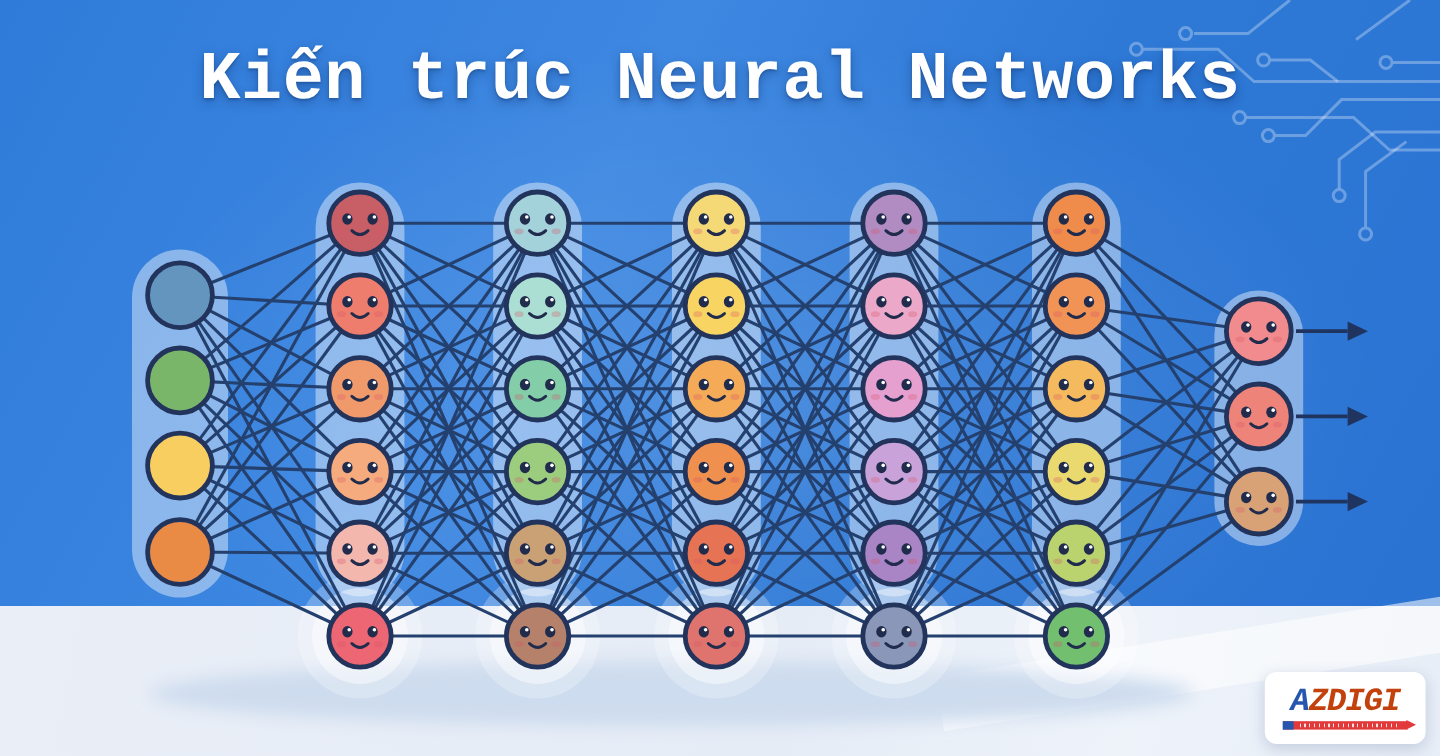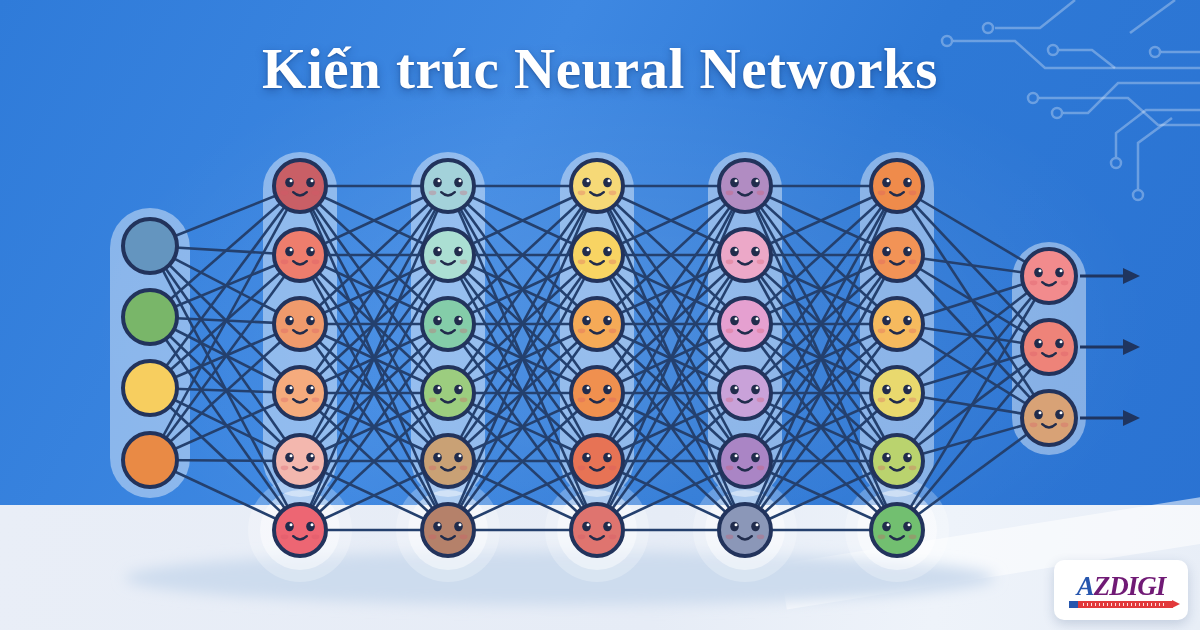--- a/index.html
+++ b/index.html
@@ -1,18 +1,18 @@
 <!DOCTYPE html>
 <html><head>
 <meta charset="utf-8">
 <style>
   html,body{margin:0;padding:0;background:#1b2433;}
   .stage{
     position:relative;width:1200px;height:630px;overflow:hidden;
-    font-family:Liberation Serif, serif;
+    font-family:Liberation Mono, monospace;
   }
   .bg{
     position:absolute;inset:0;
     background:linear-gradient(118deg,#2f7bd9 0%,#3e88e2 38%,#2e79d6 62%,#2a72d2 100%);
   }
   .bg::after{
     content:"";position:absolute;inset:0;
     background:radial-gradient(ellipse 760px 420px at 52% 52%,rgba(255,255,255,0.12),rgba(255,255,255,0) 70%);
   }
   .circuits{position:absolute;top:0;right:0;width:280px;height:230px;}
@@ -35,21 +35,21 @@
     position:absolute;left:1054px;top:560px;width:134px;height:60px;
     background:#ffffff;border-radius:10px;
     box-shadow:0 4px 12px rgba(40,70,120,0.20);
     display:flex;flex-direction:column;align-items:center;justify-content:center;
   }
   .brand{
     font-style:italic;font-weight:bold;font-size:27px;line-height:26px;
     letter-spacing:-1px;
   }
   .brand .a{color:#2756ae;}
-  .brand .rest{color:#701a75;}
+  .brand .rest{color:#c2410c;}
   .brand-strip{
     position:relative;margin-top:2px;width:104px;height:7px;background:#e2393b;
     background-image:repeating-linear-gradient(90deg,rgba(255,255,255,0.85) 0 1px,rgba(255,255,255,0) 1px 4px);
     background-size:82px 3px;background-position:14px center;background-repeat:no-repeat;
   }
   .brand-strip::before{
     content:"";position:absolute;left:0;top:0;width:9px;height:7px;background:#2756ae;
   }
   .brand-strip::after{
     content:"";position:absolute;right:-7px;top:-1px;

